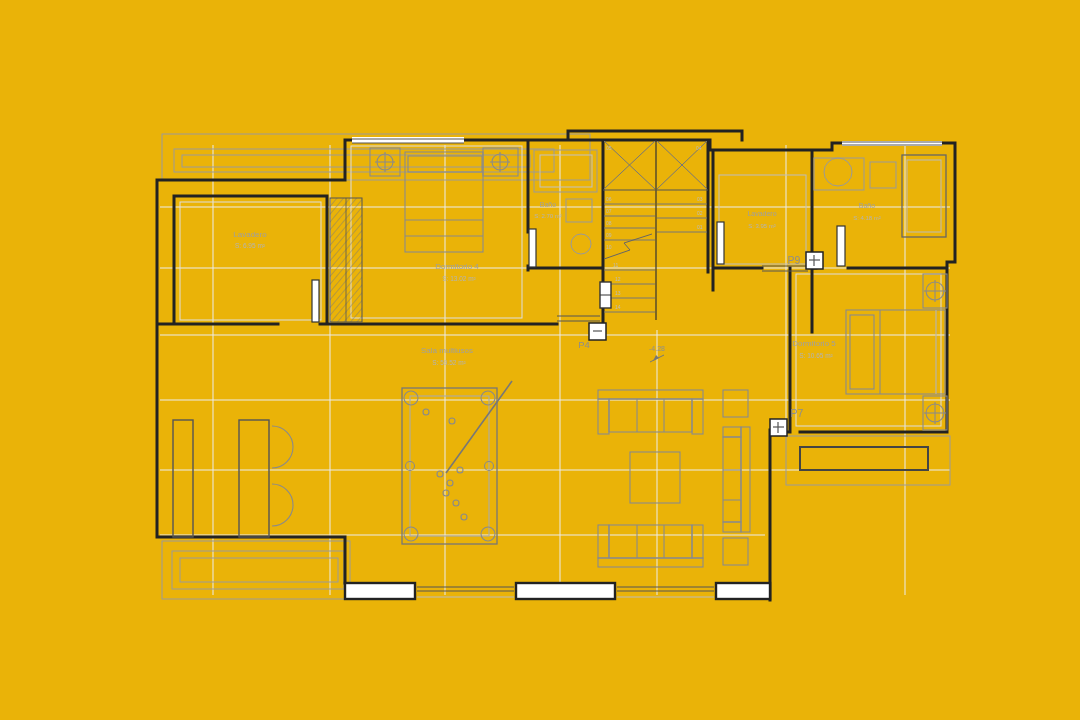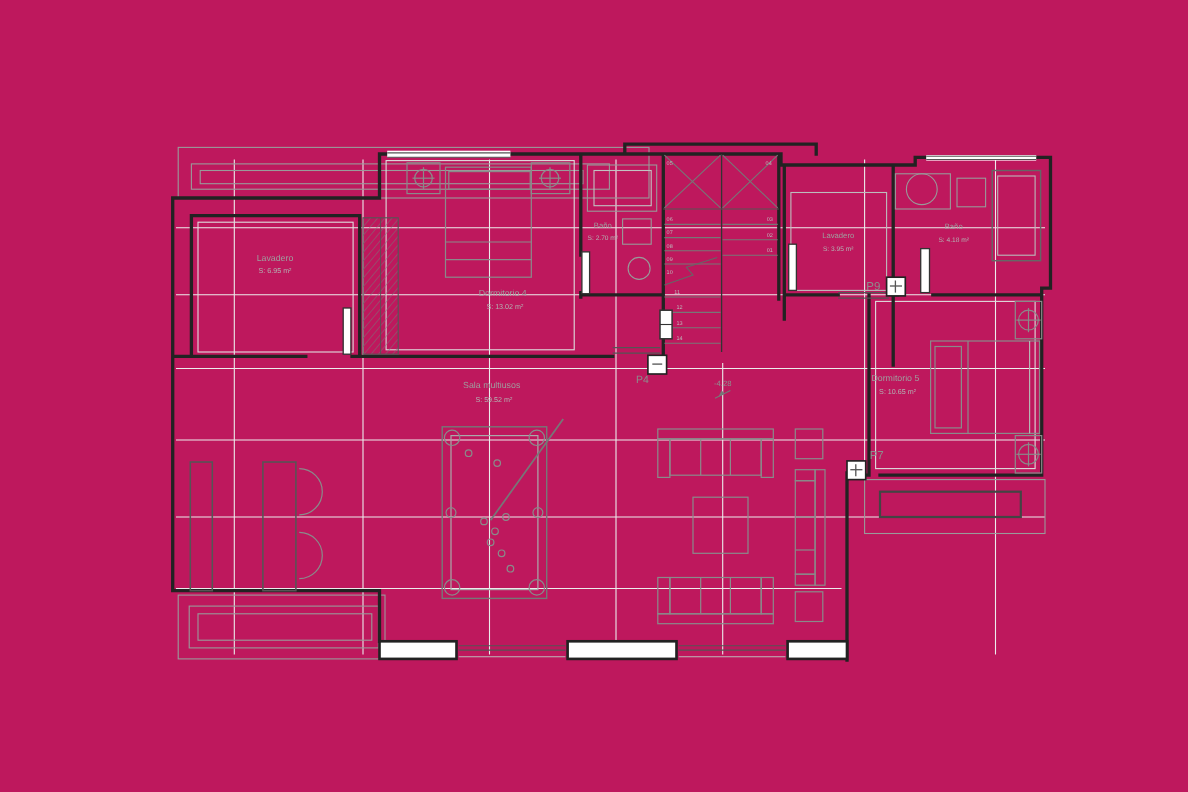--- a/index.html
+++ b/index.html
@@ -1,16 +1,16 @@
 <!DOCTYPE html>
 <html><head>
 <meta charset="utf-8">
 <style>
   html,body{margin:0;padding:0;background:#ffffff;}
-  .stage{position:relative;width:1080px;height:720px;background:#be185d;overflow:hidden;
+  .stage{position:relative;width:1080px;height:720px;background:#eab308;overflow:hidden;
          font-family:"Liberation Sans",sans-serif;}
   svg text{font-family:"Liberation Sans",sans-serif;}
   .room-name{fill:#9f9f9f;}
   .room-area{fill:#b3b3b3;}
   .door-label{fill:#8d8d8d;}
   .step-num{fill:#bcbcbc;}
   .level-txt{fill:#8f8f8f;}
 </style>
 </head>
 <body>

